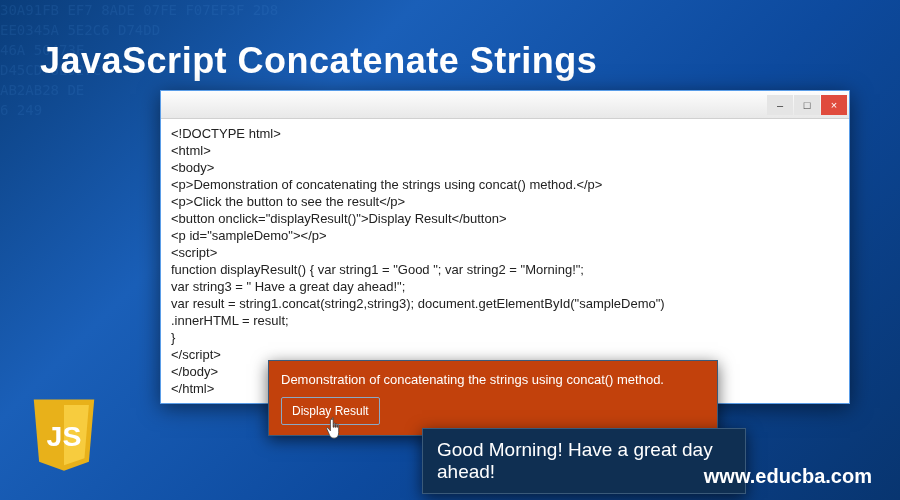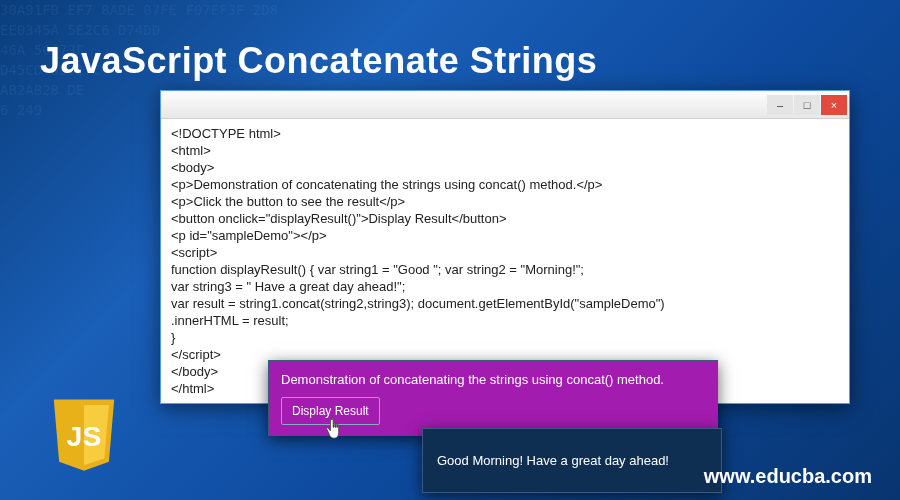--- a/index.html
+++ b/index.html
@@ -76,21 +76,21 @@
   color: #222;
   white-space: pre-wrap;
   word-wrap: break-word;
 }
 
 .demo-box {
   position: absolute;
   top: 360px;
   left: 268px;
   width: 450px;
-  background: #a21caf;
+  background: #c2410c;
   border: 1px solid #3a5a7a;
   padding: 10px 12px;
   color: #fff;
   font-size: 13px;
   line-height: 18px;
   box-shadow: 0 4px 15px rgba(0,0,0,0.6);
 }
 
 .demo-button {
   display: inline-block;
@@ -109,33 +109,33 @@
   left: 324px;
   width: 22px;
   height: 26px;
   pointer-events: none;
 }
 
 .result-box {
   position: absolute;
   top: 428px;
   left: 422px;
-  width: 300px;
+  width: 324px;
   background: #0f2f52;
   border: 1px solid #3a5a7a;
-  padding: 24px 14px;
-  color: #fff;
-  font-size: 13px;
+  padding: 10px 14px;
+  color: #fff;
+  font-size: 19px;
   box-shadow: 0 4px 15px rgba(0,0,0,0.6);
 }
 
 .js-logo {
   position: absolute;
   bottom: 24px;
-  left: 44px;
+  left: 24px;
   width: 80px;
   height: 80px;
 }
 
 .js-shield {
   width: 80px;
   height: 80px;
 }
 
 .website-url {

